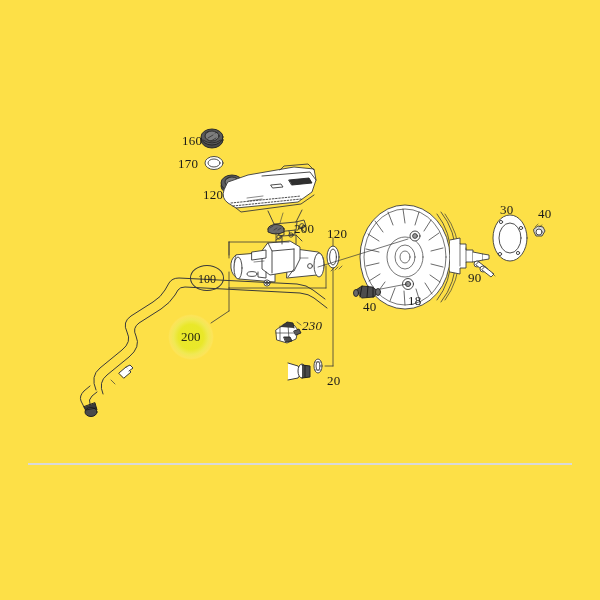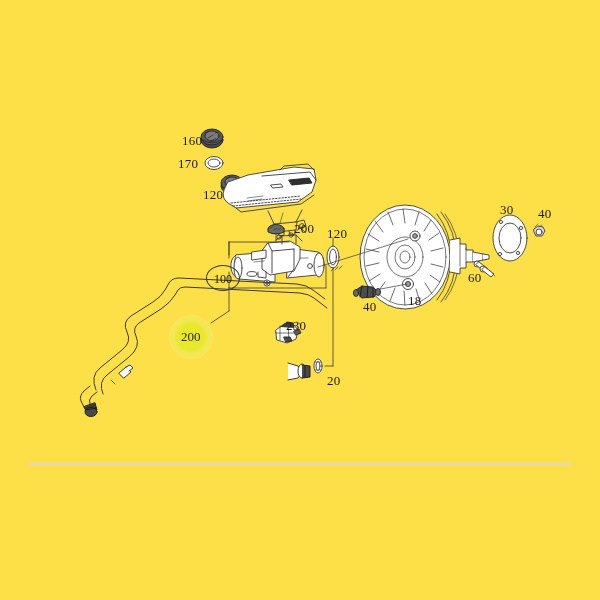--- a/index.html
+++ b/index.html
@@ -298,25 +298,25 @@
     </g>
   </svg>
 
   <div class="highlight-blob" style="left:168px; top:314px; width:46px; height:46px;"></div>
 
   <span class="label" style="left:182px; top:133px;">160</span>
   <span class="label" style="left:178px; top:156px;">170</span>
   <span class="label" style="left:203px; top:187px;">120</span>
   <span class="label" style="left:294px; top:221px;">200</span>
   <span class="label" style="left:327px; top:226px;">120</span>
-  <span class="label-circled" style="left:206px; top:265px;">100</span>
+  <span class="label-circled" style="left:190px; top:265px;">100</span>
   <span class="label" style="left:500px; top:202px;">30</span>
   <span class="label" style="left:538px; top:206px;">40</span>
-  <span class="label" style="left:468px; top:270px;">60</span>
+  <span class="label" style="left:468px; top:270px;">90</span>
   <span class="label" style="left:363px; top:299px;">40</span>
   <span class="label" style="left:408px; top:293px;">18</span>
   <span class="label-highlight" style="left:181px; top:329px;">200</span>
-  <span class="label" style="left:286px; top:318px;">230</span>
+  <span class="label" style="left:302px; top:318px;font-style:italic;">230</span>
   <span class="label" style="left:327px; top:373px;">20</span>
 
   <div class="divider" style="left:28px; top:463px; width:544px;"></div>
 
 </div>
 
 </body></html>

